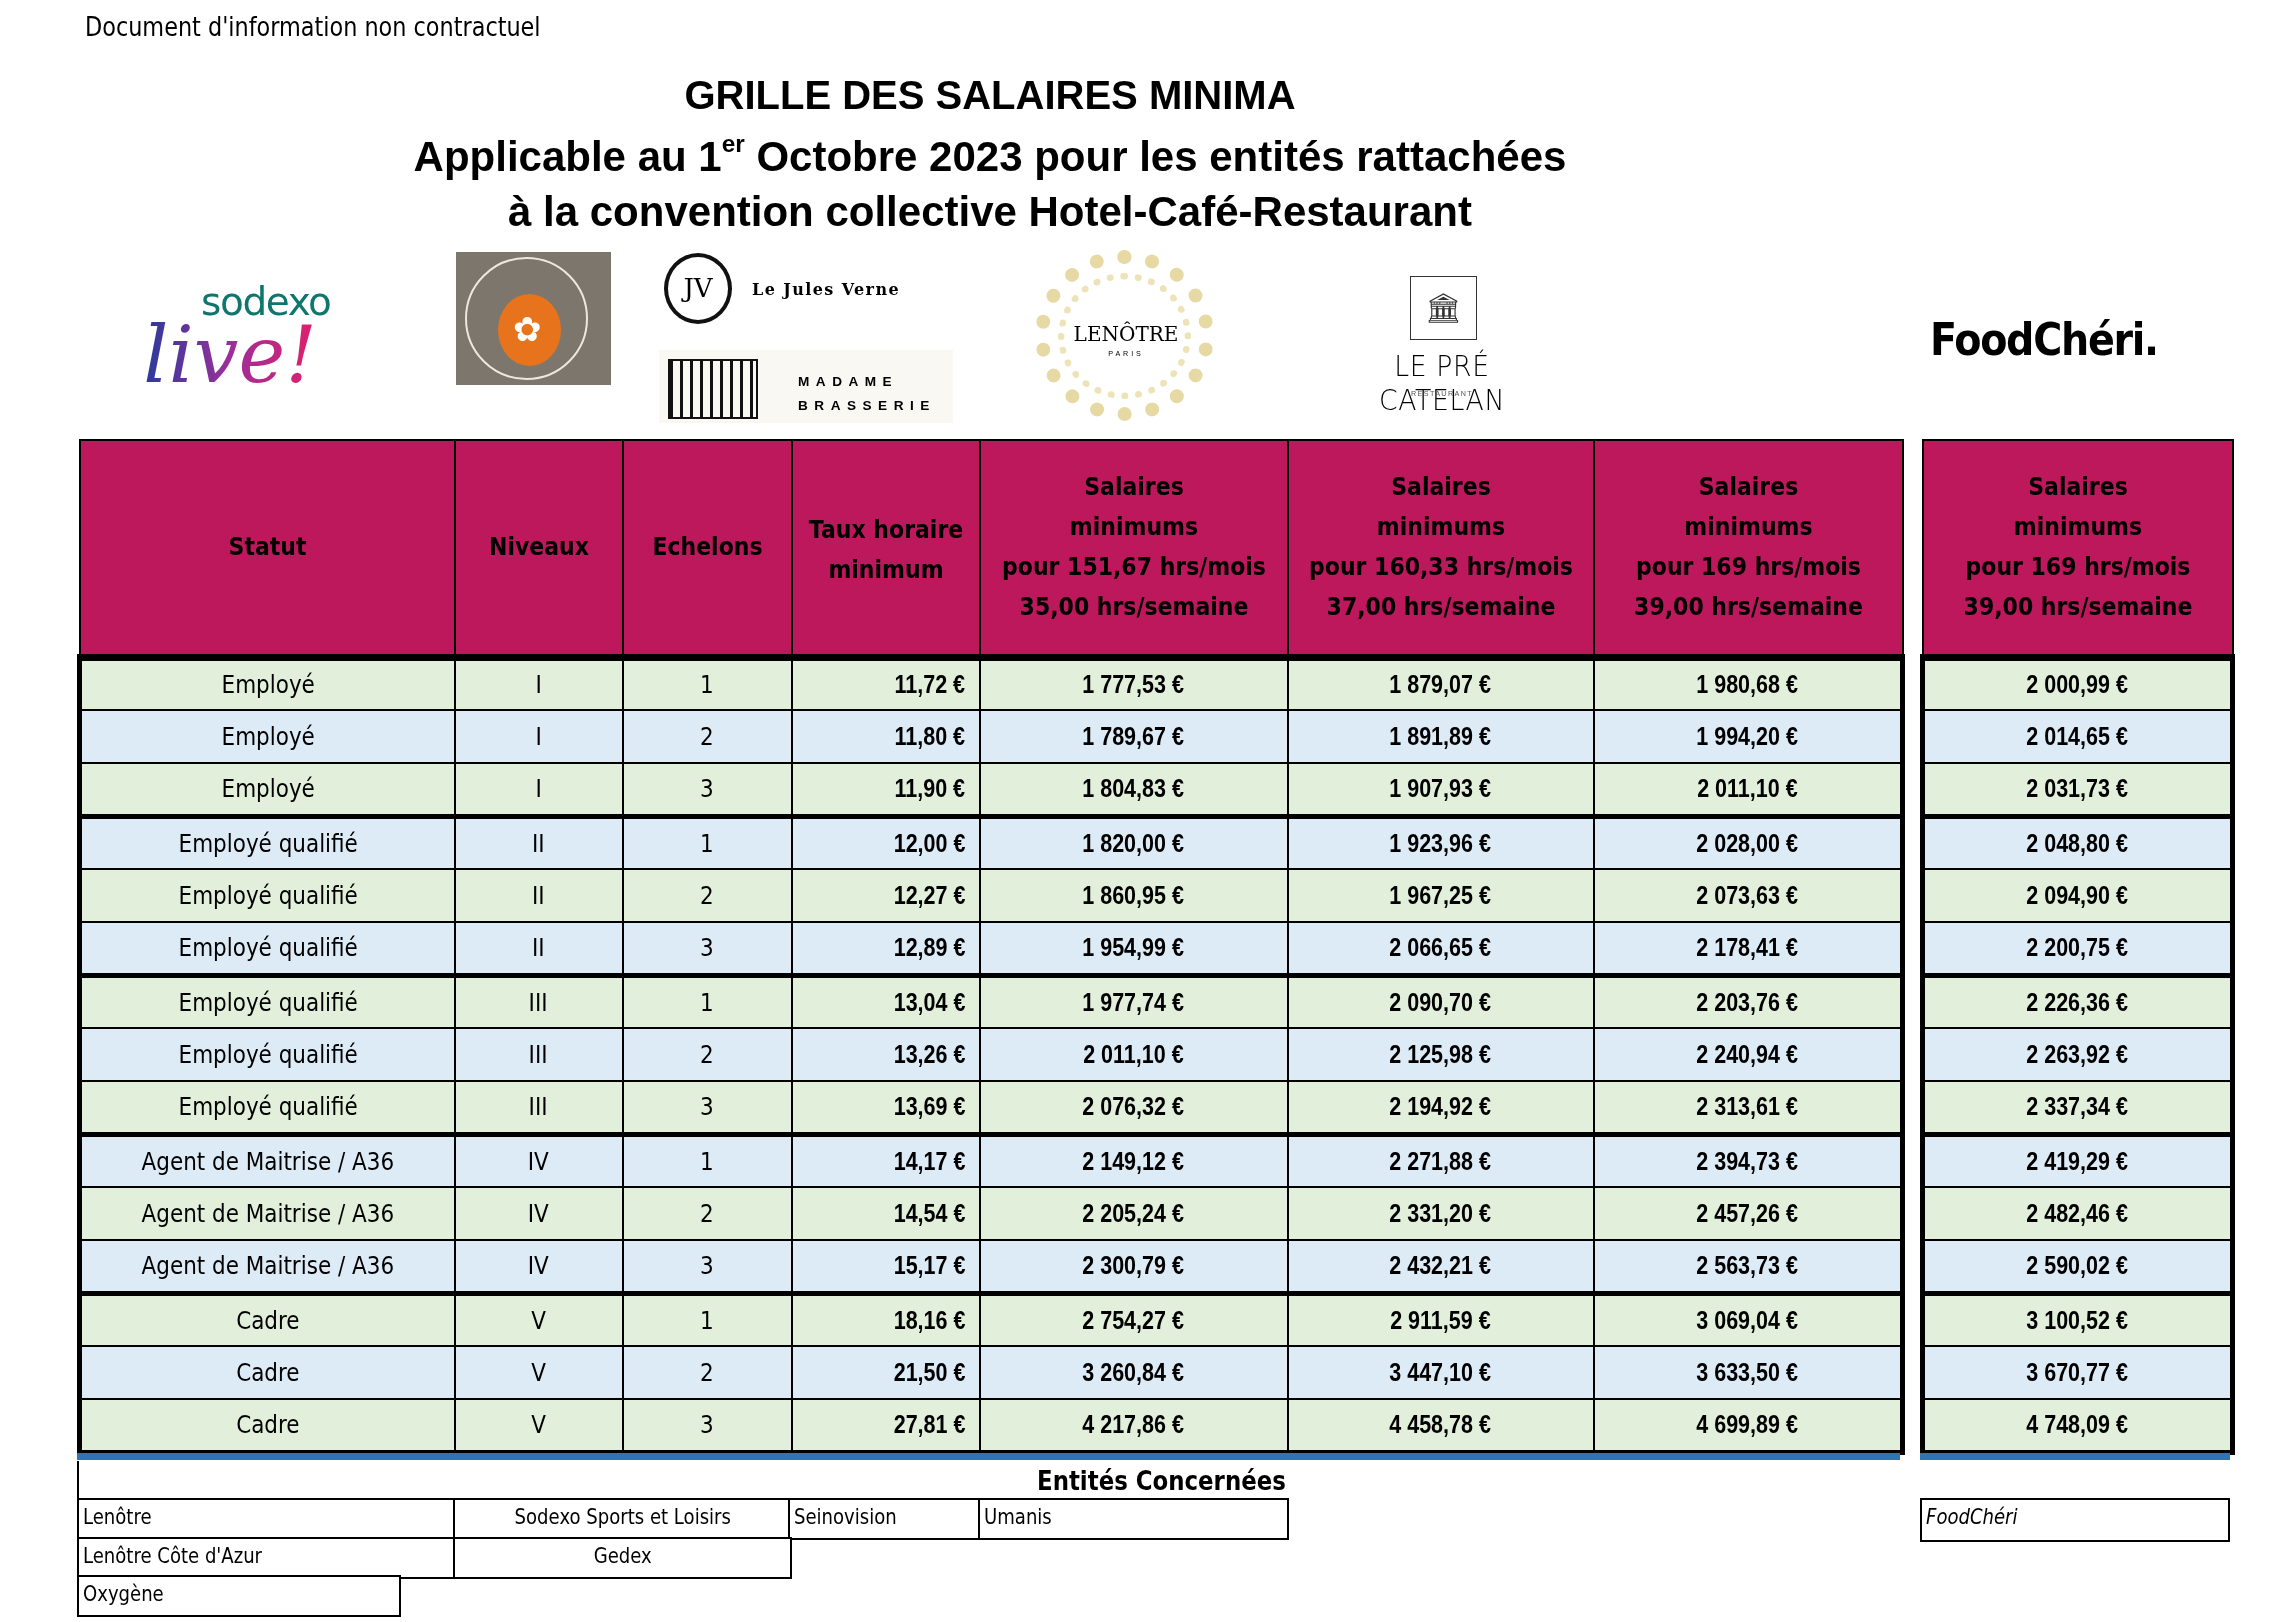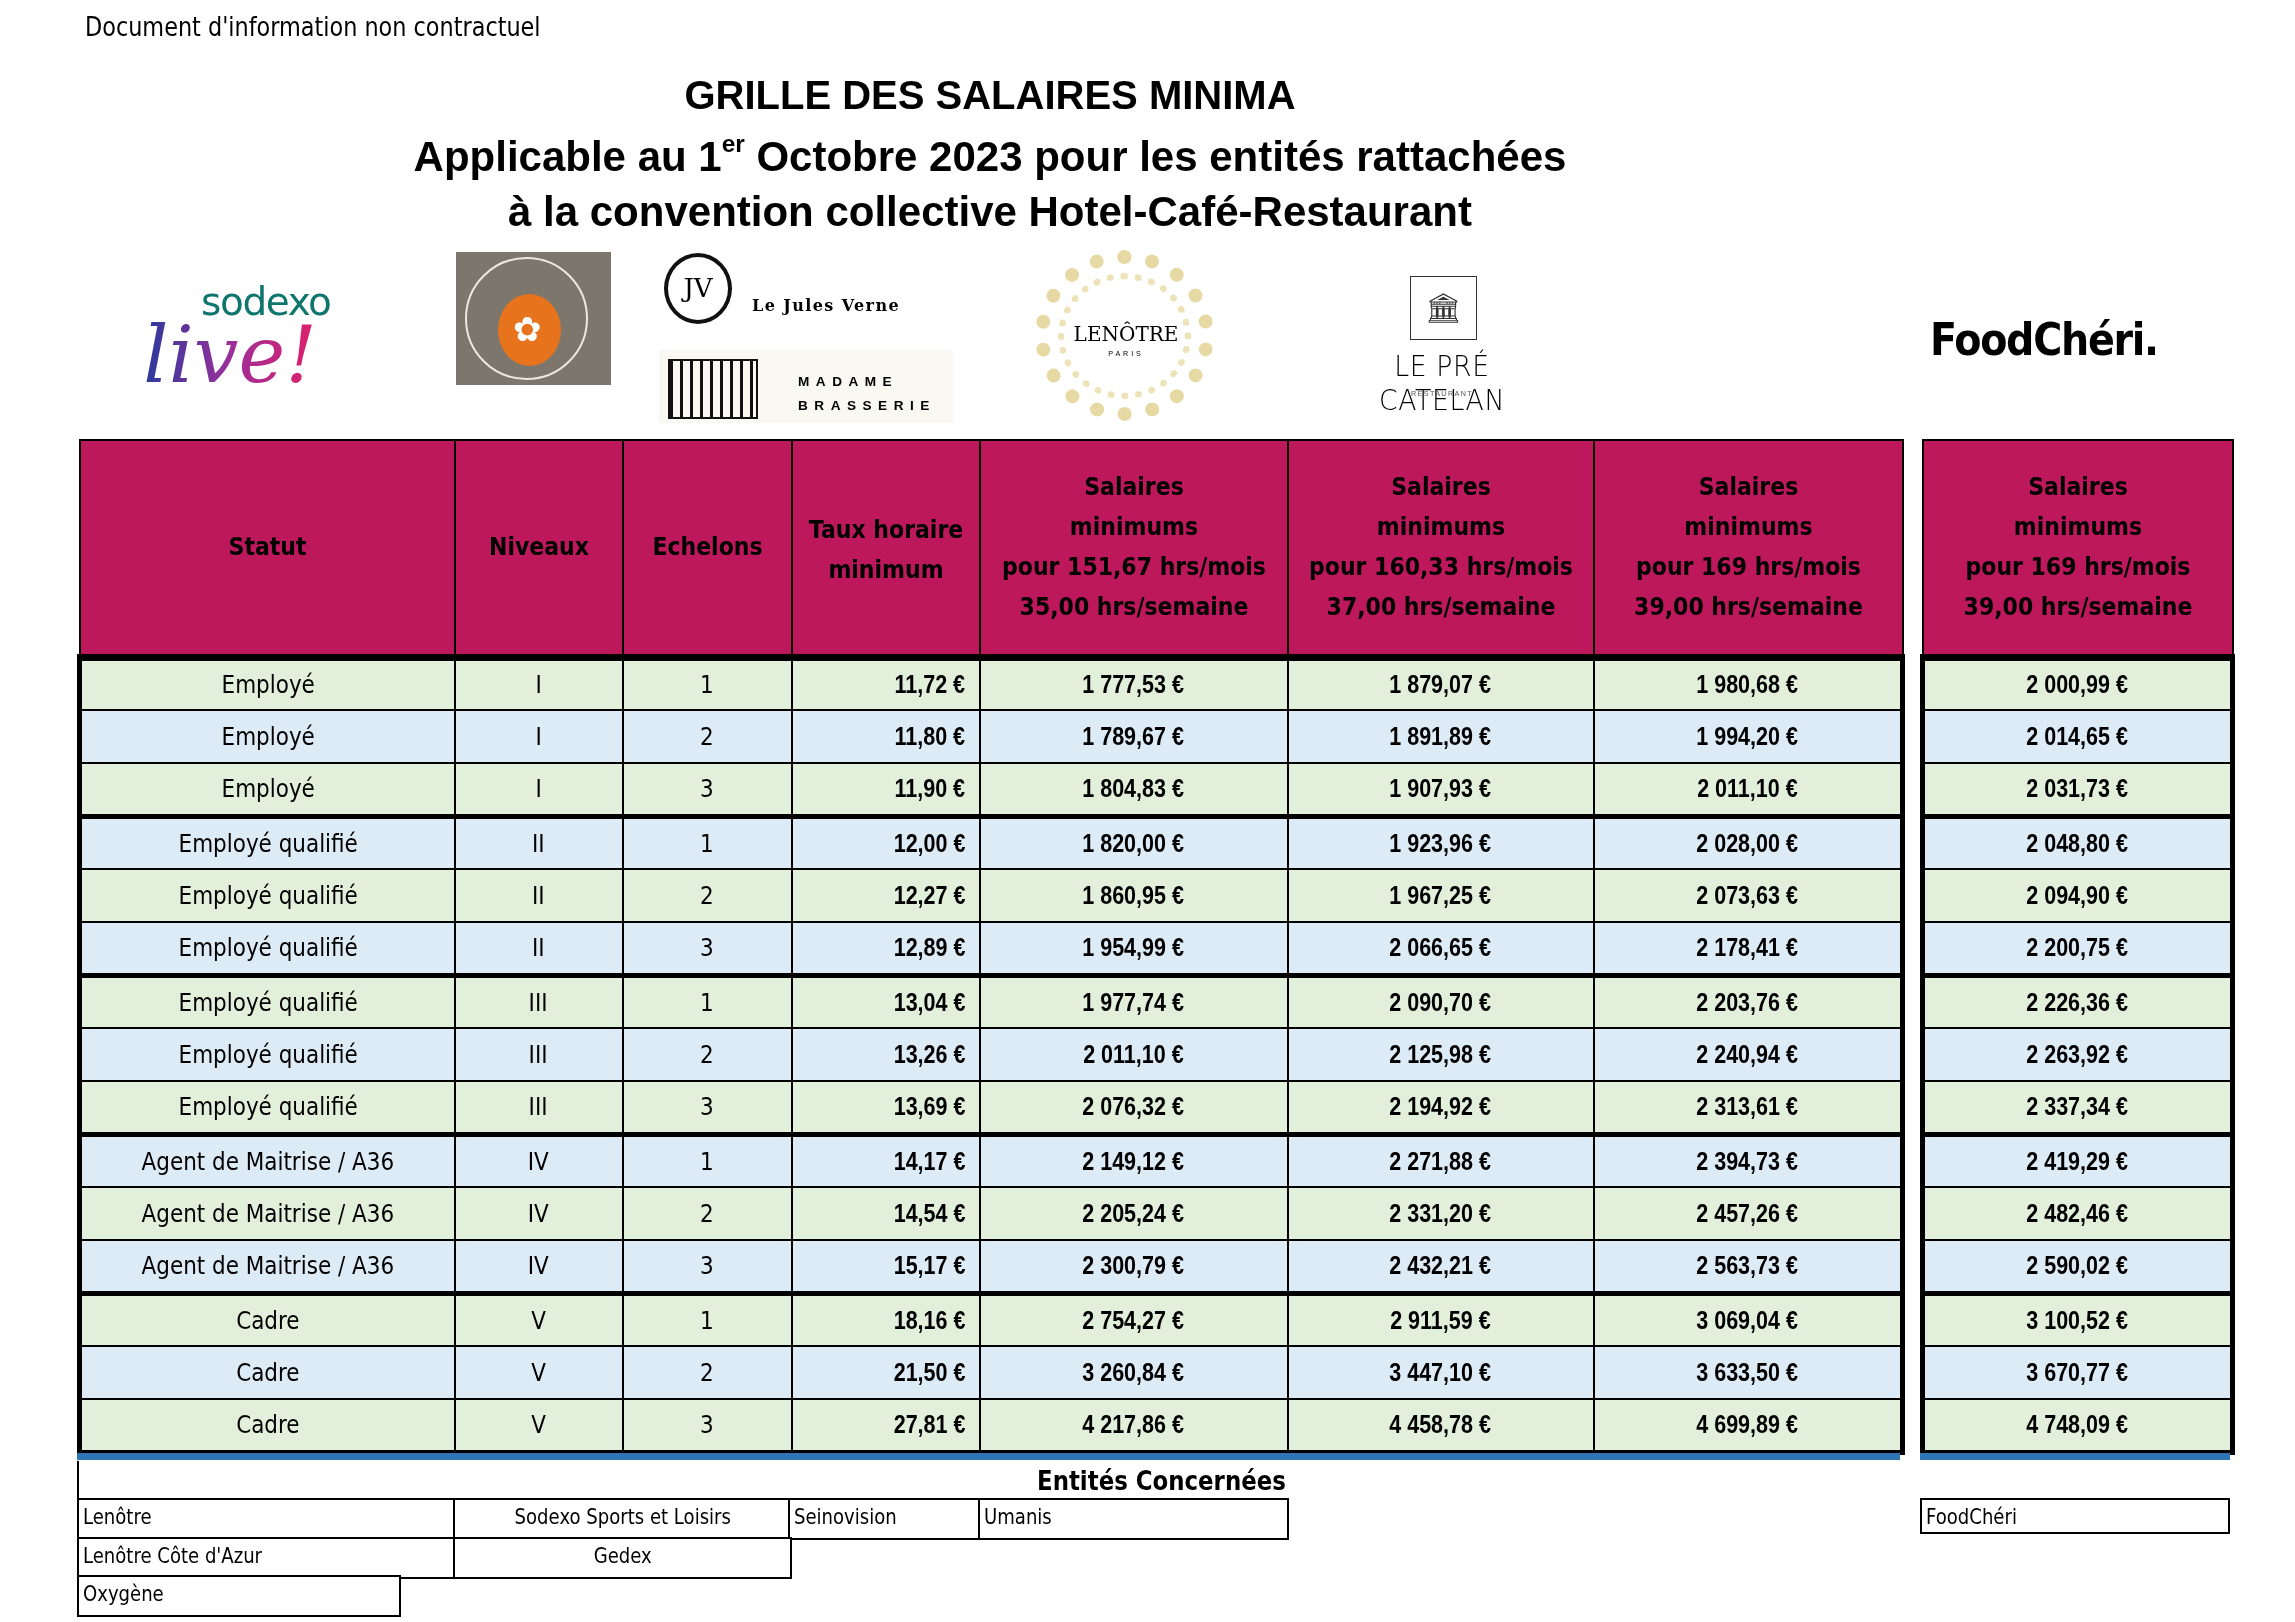--- a/index.html
+++ b/index.html
@@ -24,21 +24,21 @@
                 background: linear-gradient(90deg,#2a3a9c,#9b2f9a,#e0206a);
                 -webkit-background-clip: text; background-clip: text; -webkit-text-fill-color: transparent; }
   .bateaux { left: 456px; top: 252px; width: 155px; height: 133px; background: #7d766d; }
   .bateaux .ring { position: absolute; left: 8.6px; top: 5px; width: 119px; height: 119px;
                    border: 2.2px solid #eee7dd; border-radius: 50%; }
   .bateaux .sun { position: absolute; left: 42px; top: 42px; width: 63px; height: 72px; border-radius: 50%; background: #e8731d; }
   .bateaux .flw { position: absolute; left: 57px; top: 57px; font-size: 34px; color: #fff; }
   .julesverne { left: 664px; top: 253px; width: 258px; height: 72px; }
   .jv-circle { position: absolute; left: 0; top: 0; width: 60px; height: 63px; border: 4.3px solid #111; border-radius: 50%;
                font-family: "DejaVu Serif", serif; font-size: 26px; text-align: center; line-height: 63px; }
-  .jv-text { position: absolute; left: 88px; top: 27px; font-family: "DejaVu Serif", serif; font-size: 16px; font-weight: bold; letter-spacing: 1.4px; margin-top: 16px; }
+  .jv-text { position: absolute; left: 88px; top: 27px; font-family: "DejaVu Serif", serif; font-size: 16px; font-weight: bold; letter-spacing: 1.4px; }
   .madame { left: 659px; top: 350px; width: 294px; height: 73px; background: #faf8f3; }
   .mb-mono { position: absolute; left: 8.6px; top: 8.6px; width: 86px; height: 56px; border: 2.9px solid #111;
              background: repeating-linear-gradient(90deg, #111 0 2.9px, transparent 2.9px 10px); }
   .mb-text { position: absolute; left: 139px; top: 20px; font-size: 13.6px; font-weight: bold; letter-spacing: 6.5px; line-height: 24.4px; }
   .lenotre { left: 1029px; top: 250px; width: 194px; height: 172px; }
   .len-ring { position: absolute; left: 5.7px; top: 0; width: 179px; height: 171px; border-radius: 50%;
               border: 14.3px dotted #e6d9a4; box-sizing: border-box; }
   .len-inner { position: absolute; left: 29px; top: 23px; width: 133px; height: 126px; border-radius: 50%;
                border: 7.2px dotted #eee3b8; box-sizing: border-box; }
   .len-text { position: absolute; left: 0; width: 194px; top: 72px; text-align: center; font-size: 20px; font-family: "DejaVu Serif", serif; }
@@ -382,14 +382,14 @@
 <div class="ent-frame-left"></div>
 <div class="abs ent-title">Entités Concernées</div>
 
 <div class="ebox" style="left:77px; top:1498px; width:378px; height:42px;"><span>Lenôtre</span></div>
 <div class="ebox c" style="left:453px; top:1498px; width:339px; height:42px;"><span>Sodexo Sports et Loisirs</span></div>
 <div class="ebox" style="left:788px; top:1498px; width:192px; height:42px;"><span>Seinovision</span></div>
 <div class="ebox" style="left:978px; top:1498px; width:311px; height:42px;"><span>Umanis</span></div>
 <div class="ebox" style="left:77px; top:1537px; width:378px; height:42px;"><span>Lenôtre Côte d'Azur</span></div>
 <div class="ebox c" style="left:453px; top:1537px; width:339px; height:42px;"><span>Gedex</span></div>
 <div class="ebox" style="left:77px; top:1575px; width:324px; height:42px;"><span>Oxygène</span></div>
-<div class="ebox" style="left:1920px; top:1498px; width:310px; height:36px;"><span>FoodChéri</span></div>
+<div class="ebox" style="left:1920px; top:1498px; width:310px; height:44px;font-style:italic;"><span>FoodChéri</span></div>
 
 
 </body></html>

